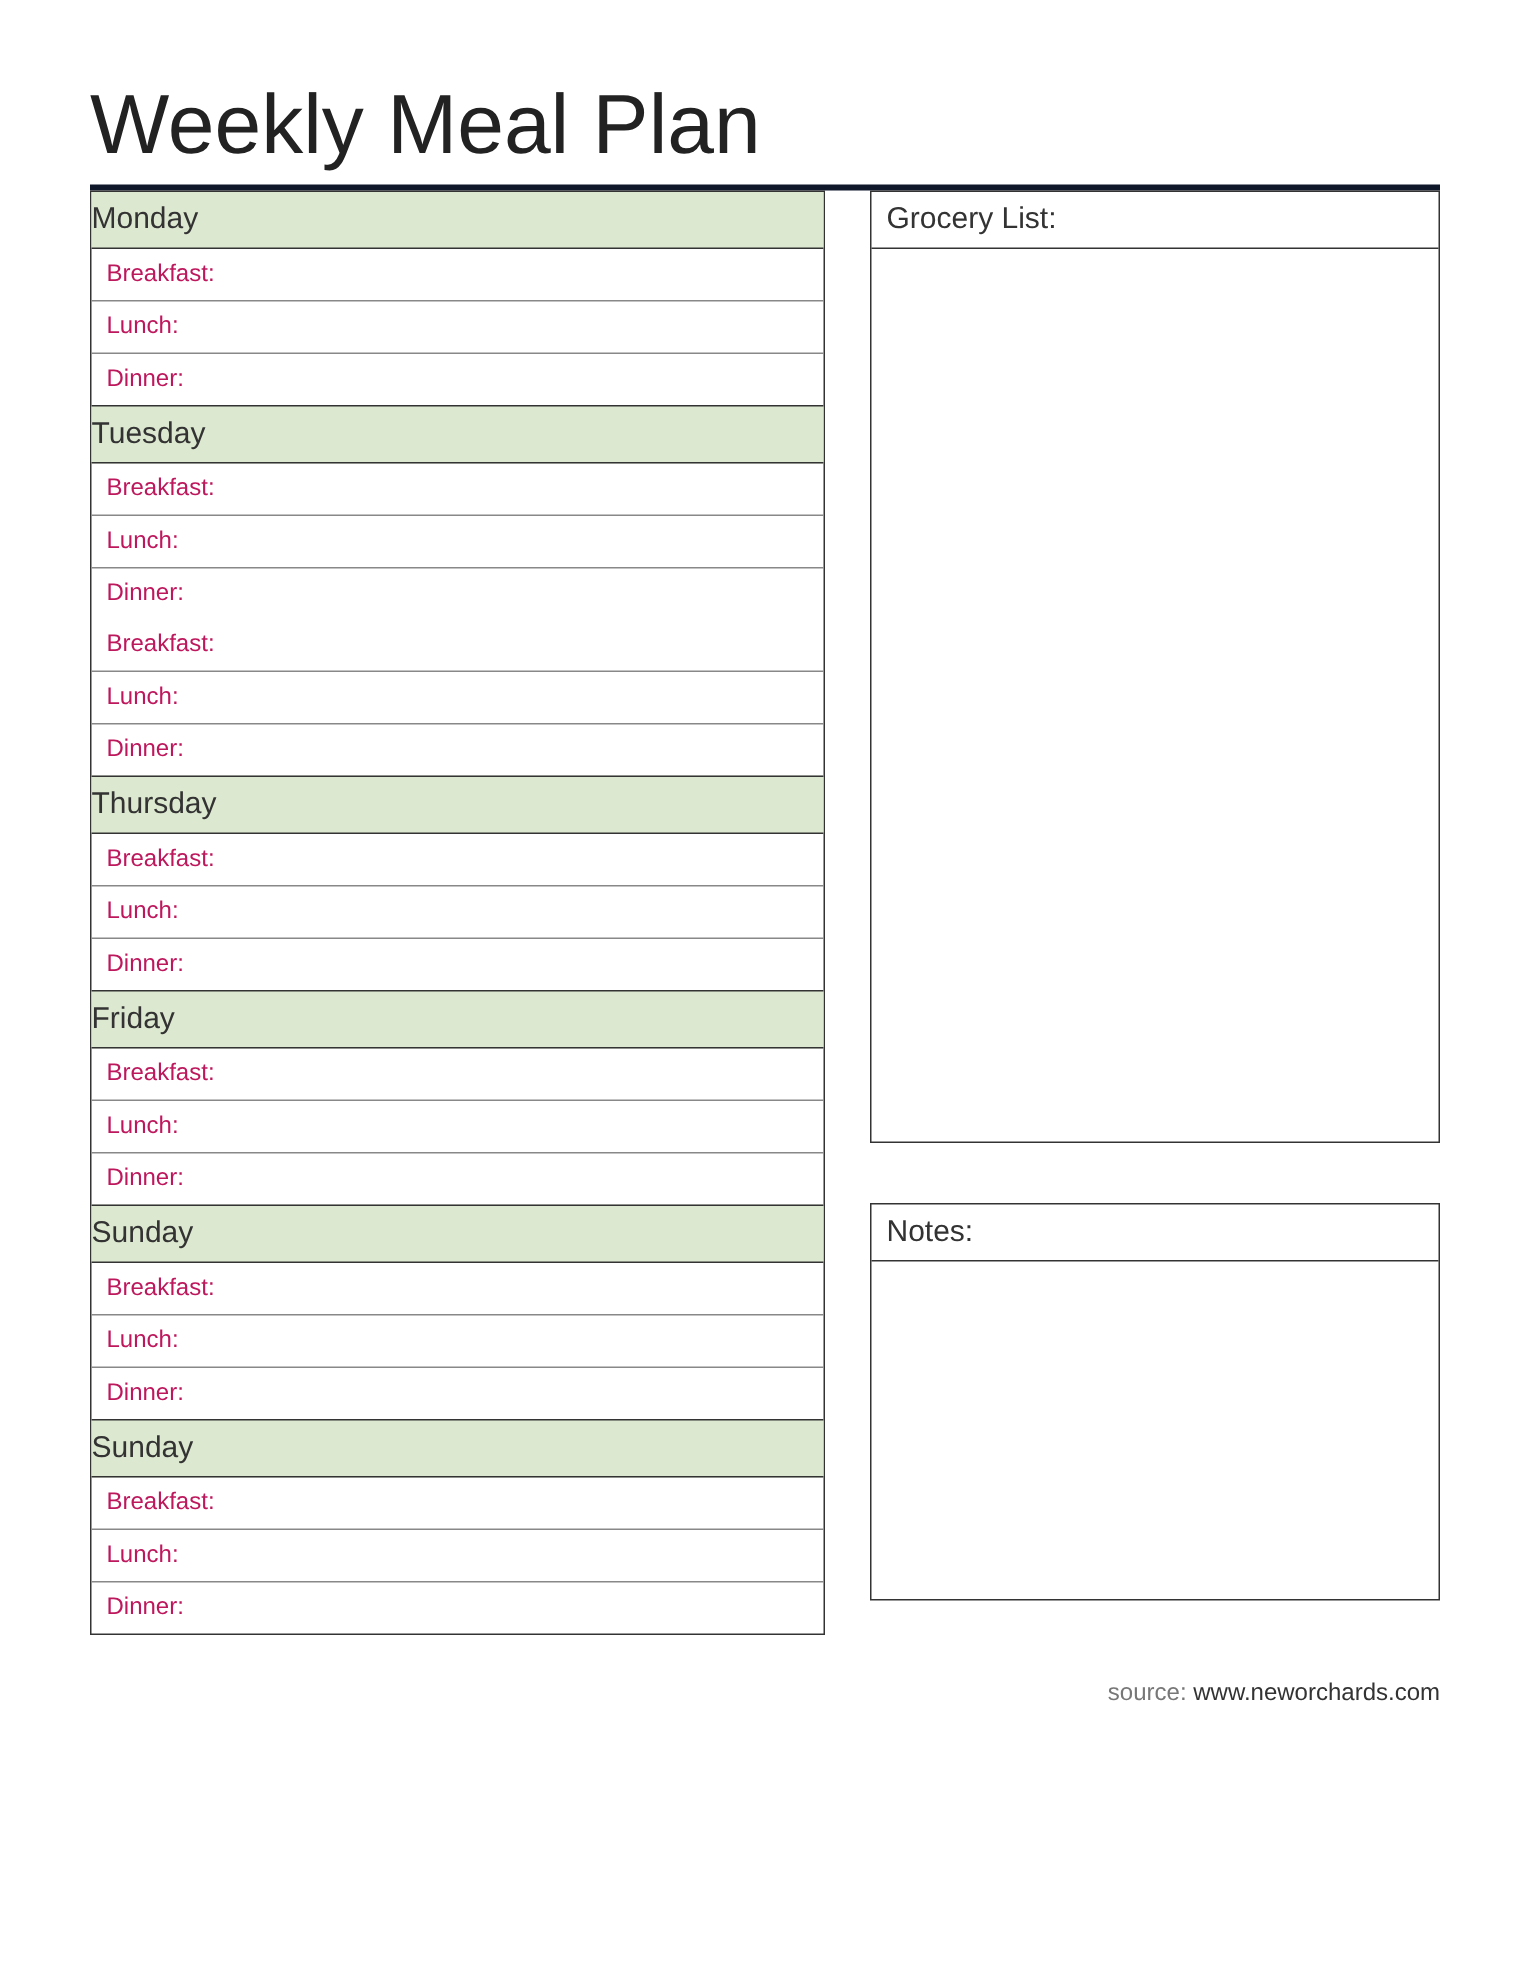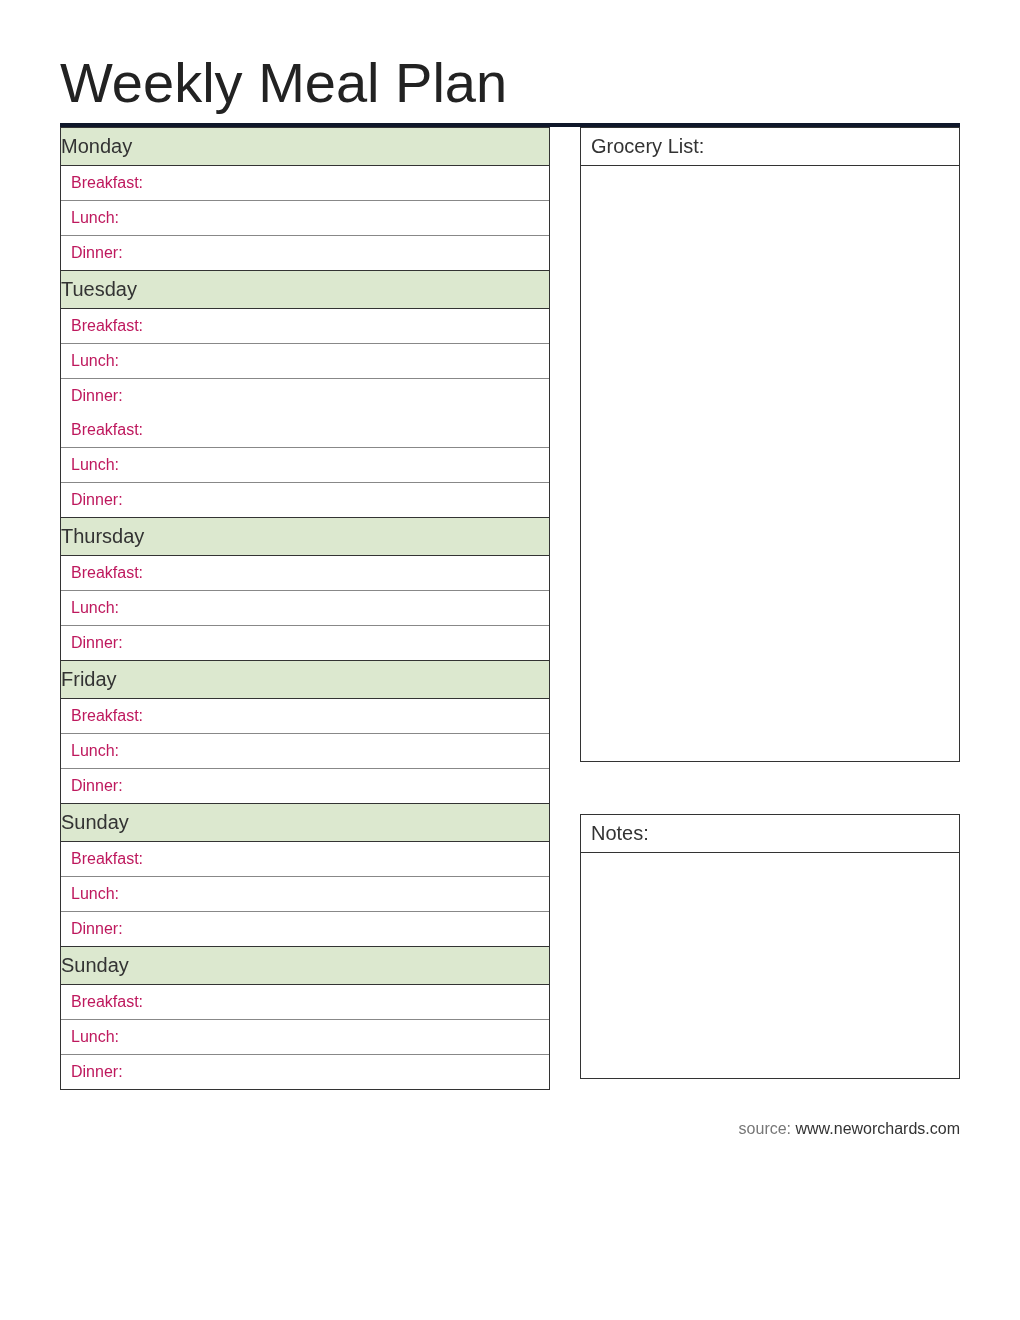--- a/index.html
+++ b/index.html
@@ -65,21 +65,21 @@
     padding: 7px 10px;
     border-bottom: 1px solid #333;
   }
   .side-body {
     
   }
   .grocery-box .side-body {
     height: 595px;
   }
   .notes-box {
-    margin-top: 52px;
+    margin-top: 40px;
   }
   .notes-box .side-body {
     height: 225px;
   }
   .source-line {
     text-align: right;
     font-size: 16px;
     color: #777;
     margin-top: 30px;
   }

